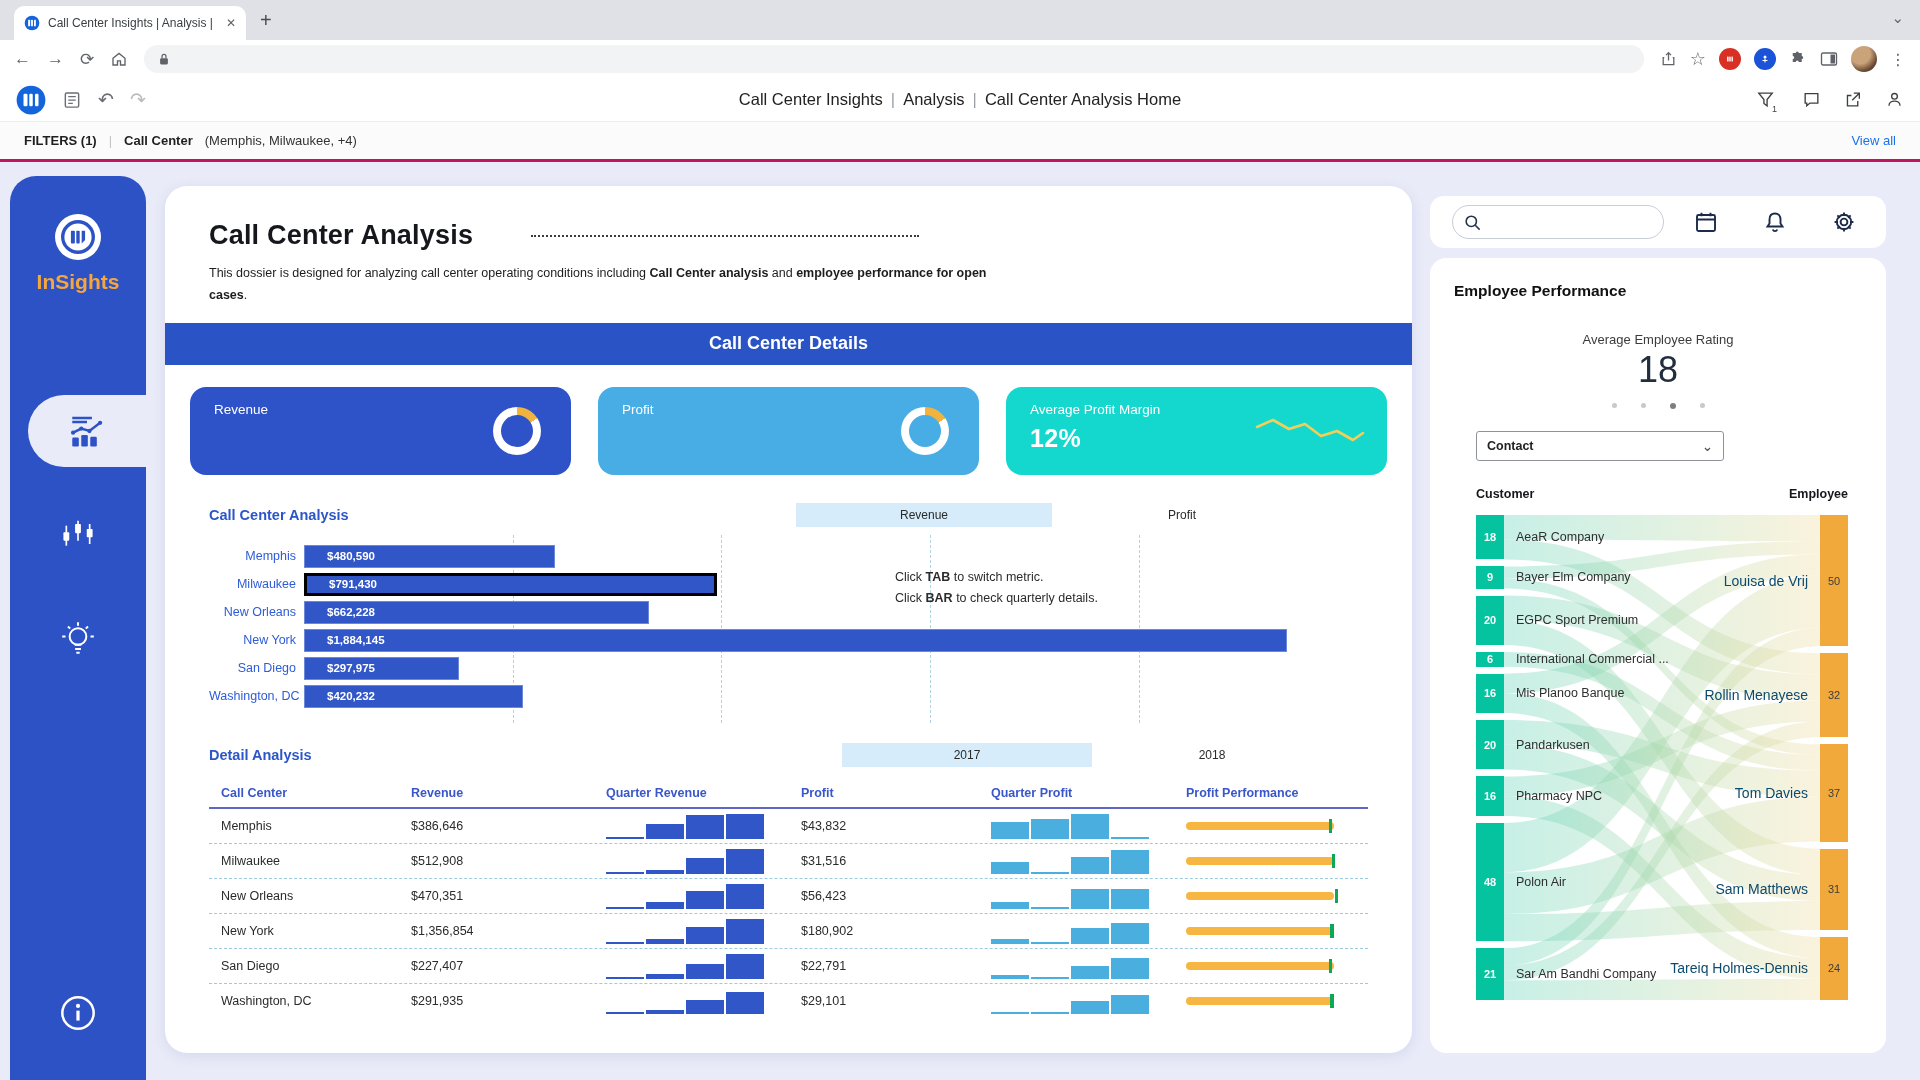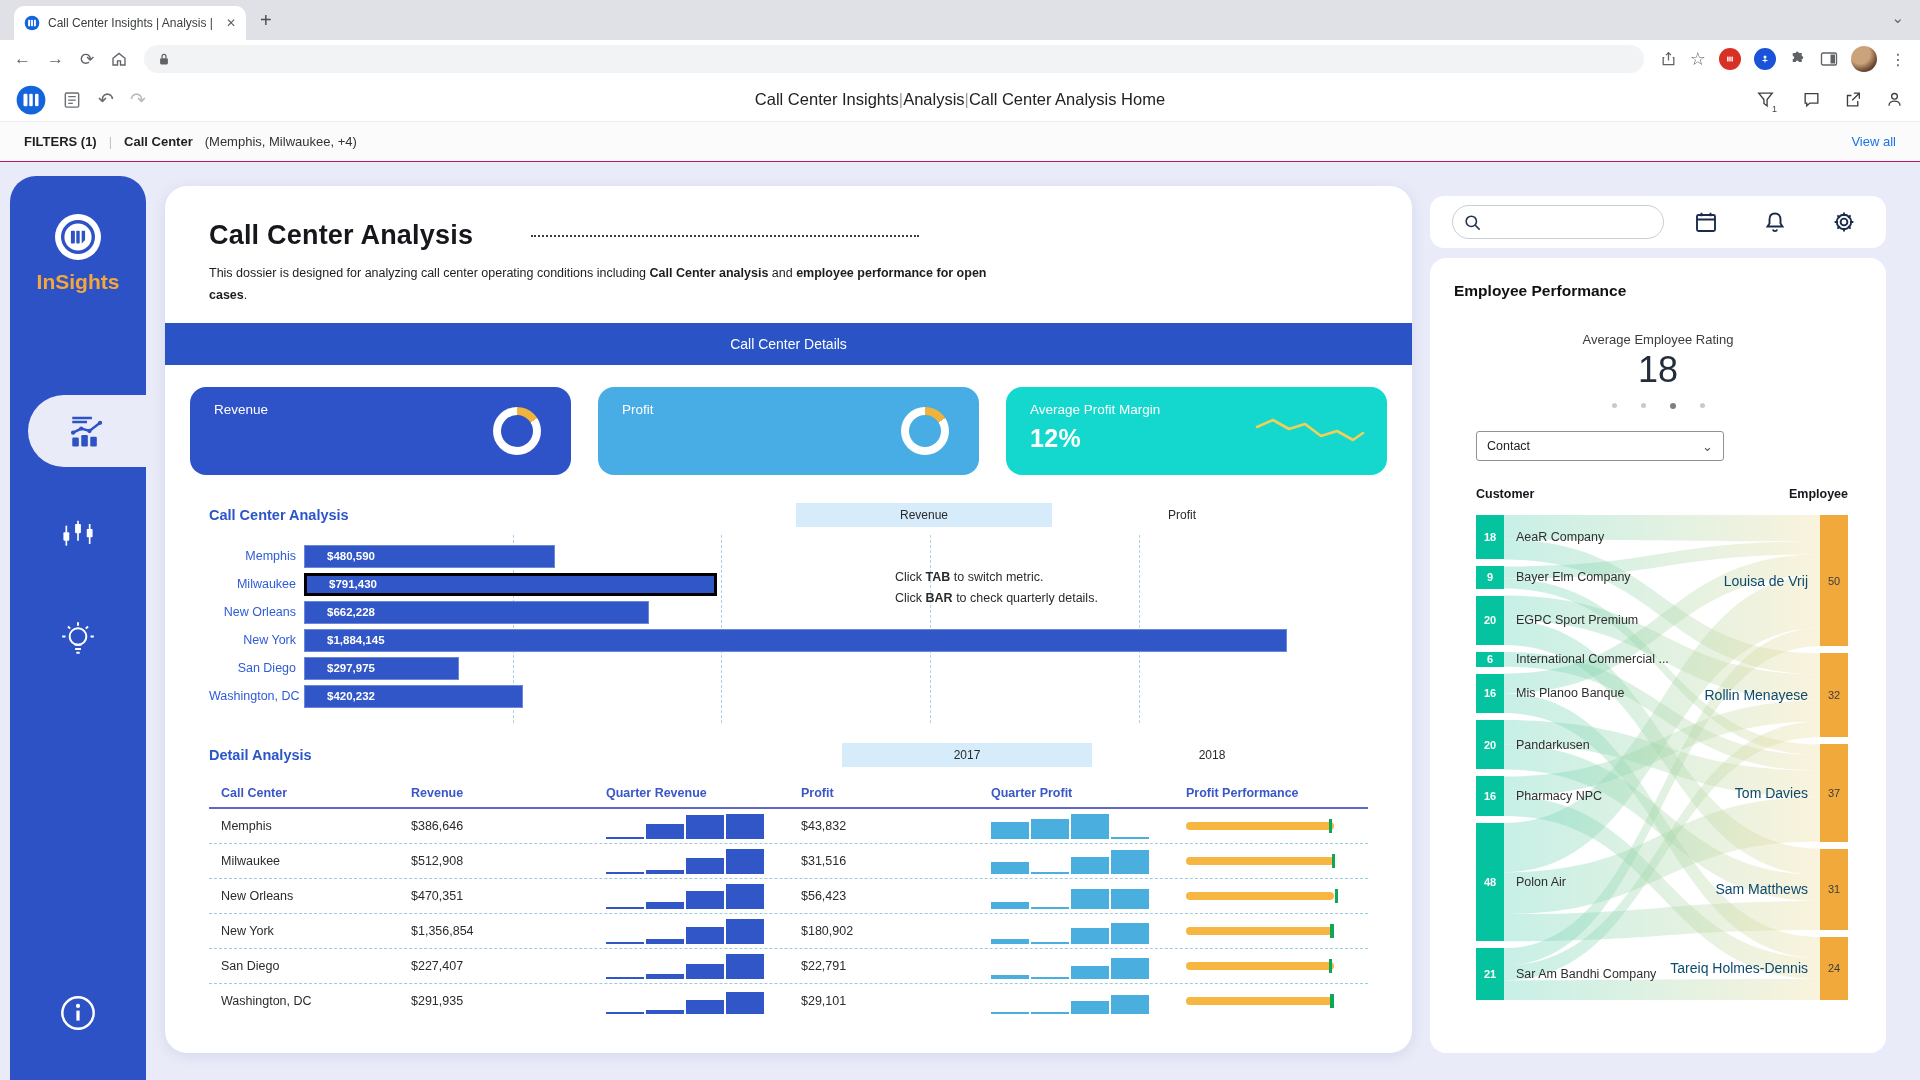--- a/index.html
+++ b/index.html
@@ -23,28 +23,28 @@
   .urltext { font-size:13px; color:#202124; white-space:nowrap; overflow:hidden; }
   .urlicons { display:flex; align-items:center; gap:13px; }
   .badge { width:22px; height:22px; border-radius:50%; display:flex; align-items:center; justify-content:center; }
   .avatar { width:26px; height:26px; border-radius:50%;
     background:radial-gradient(circle at 35% 30%,#caa37a 0 40%,#6b4a33 70%,#3c2a1e); }
 
   
   .toolbar { height:44px; background:#fff; border-bottom:1px solid #ededed; display:flex; align-items:center;
     padding:0 16px; position:relative; gap:16px; }
   .tb-title { position:absolute; left:50%; transform:translateX(-50%); font-size:16.5px; color:#222;
-    white-space:nowrap; display:flex; gap:0; align-items:flex-start; }
+    white-space:nowrap; display:flex; gap:8px; align-items:flex-start; }
   .tb-sep { color:#9aa0a6; }
   .tb-right { margin-left:auto; display:flex; align-items:center; gap:22px; }
   .undo { font-size:19px; color:#6b6f74; }
   .fbadge { font-size:9px; color:#444; position:relative; top:5px; left:-3px; }
 
   
-  .filtersbar { height:40px; background:#fbfbfc; border-bottom:1px solid #be185d; display:flex; align-items:center;
+  .filtersbar { height:40px; background:#fbfbfc; border-bottom:3px solid #be185d; display:flex; align-items:center;
     padding:0 24px; font-size:13px; color:#333; gap:12px; }
   .f-bold { font-weight:bold; color:#1f1f1f; }
   .f-sep { color:#c4c4c4; }
   .viewall { margin-left:auto; color:#1a73e8; font-size:13px; }
 
   
   .content { position:relative; height:918px; }
 
   .sidebar { position:absolute; left:10px; top:14px; width:136px; height:904px; background:#2d52c5;
     border-radius:26px 26px 0 0; }
@@ -57,21 +57,21 @@
   .nav-candle { top:338px; } .nav-bulb { top:442px; } .nav-info { top:818px; }
 
   .main { position:absolute; left:165px; top:24px; width:1247px; height:867px; background:#fff;
     border-radius:22px; box-shadow:0 3px 14px rgba(40,60,150,.10); padding:0 44px; }
   .d-titlerow { display:flex; align-items:center; margin-top:34px; }
   .d-title { font-size:27px; font-weight:800; color:#15171c; letter-spacing:.2px; }
   .dotted { width:388px; border-top:2px dotted #3c3c3c; margin-left:58px; }
   .d-desc { margin-top:12px; font-size:12.5px; line-height:1.75; color:#1d1d1d; width:790px; }
 
   .tabsrow { display:flex; height:42px; margin:16px -44px 0; }
-  .dtab { flex:1; display:flex; align-items:center; justify-content:center; font-weight:normal; font-size:14px; }
+  .dtab { flex:1; display:flex; align-items:center; justify-content:center; font-weight:bold; font-size:18px; }
   .dtab.active { background:#2a53c5; color:#fff; }
   .dtab.inactive { background:#dcedfb; color:#2b62c9; }
 
   .kpirow { display:flex; gap:27px; margin:22px -19px 0; }
   .kpi { flex:1; height:88px; border-radius:16px; color:#fff; padding:15px 24px; position:relative; }
   .kpi-label { font-size:13.5px; }
   .kpi-value { font-size:25px; font-weight:800; margin-top:7px; letter-spacing:.3px; }
   .donut { position:absolute; right:30px; top:50%; transform:translateY(-50%); width:48px; height:48px;
     border-radius:50%; background:conic-gradient(#f2b33e 0 58deg,#ffffff 58deg 360deg); }
   .donut-hole { position:absolute; inset:8px; border-radius:50%; }
@@ -119,21 +119,21 @@
 
   .rp-main { position:absolute; left:1430px; top:96px; width:456px; height:795px; background:#fff;
     border-radius:16px; padding:24px; }
   .ep-title { font-size:15.5px; font-weight:bold; color:#111; }
   .rating-label { text-align:center; font-size:13px; color:#3c3c3c; margin-top:32px; }
   .rating-value { text-align:center; font-size:36px; color:#222e3c; margin-top:2px; }
   .dots { display:flex; justify-content:center; gap:24px; margin-top:12px; }
   .dot { width:5px; height:5px; border-radius:50%; background:#c9c9c9; }
   .dot.active { background:#7e7e7e; width:6px; height:6px; }
   .select { margin-top:22px; margin-left:22px; width:248px; height:30px; border:1px solid #8f9398;
-    border-radius:3px; display:flex; align-items:center; padding:0 10px; font-size:12.5px; color:#222; }
+    border-radius:3px; display:flex; align-items:center; padding:0 10px; font-size:12.5px; color:#222;font-weight:bold; }
   .select .chev { margin-left:auto; color:#555; font-size:13px; }
   .cols-head { display:flex; justify-content:space-between; margin:26px 0 0 22px; width:372px;
     font-weight:bold; font-size:12.5px; color:#15171c; }
   .sankey { position:relative; margin-left:22px; margin-top:14px; width:372px; height:485px; }
   .snode-l { position:absolute; left:0; width:28px; color:#fff; font-size:11px; font-weight:bold;
     display:flex; align-items:center; justify-content:center; }
   .snode-r { position:absolute; right:0; width:28px; color:#3d3d3d; font-size:11px;
     display:flex; align-items:center; justify-content:center; }
   .slab-l { position:absolute; left:40px; transform:translateY(-50%); font-size:12.5px; color:#2f2f2f; white-space:nowrap; }
   .slab-r { position:absolute; right:40px; transform:translateY(-50%); font-size:14px; color:#0c4a6e; white-space:nowrap; }

